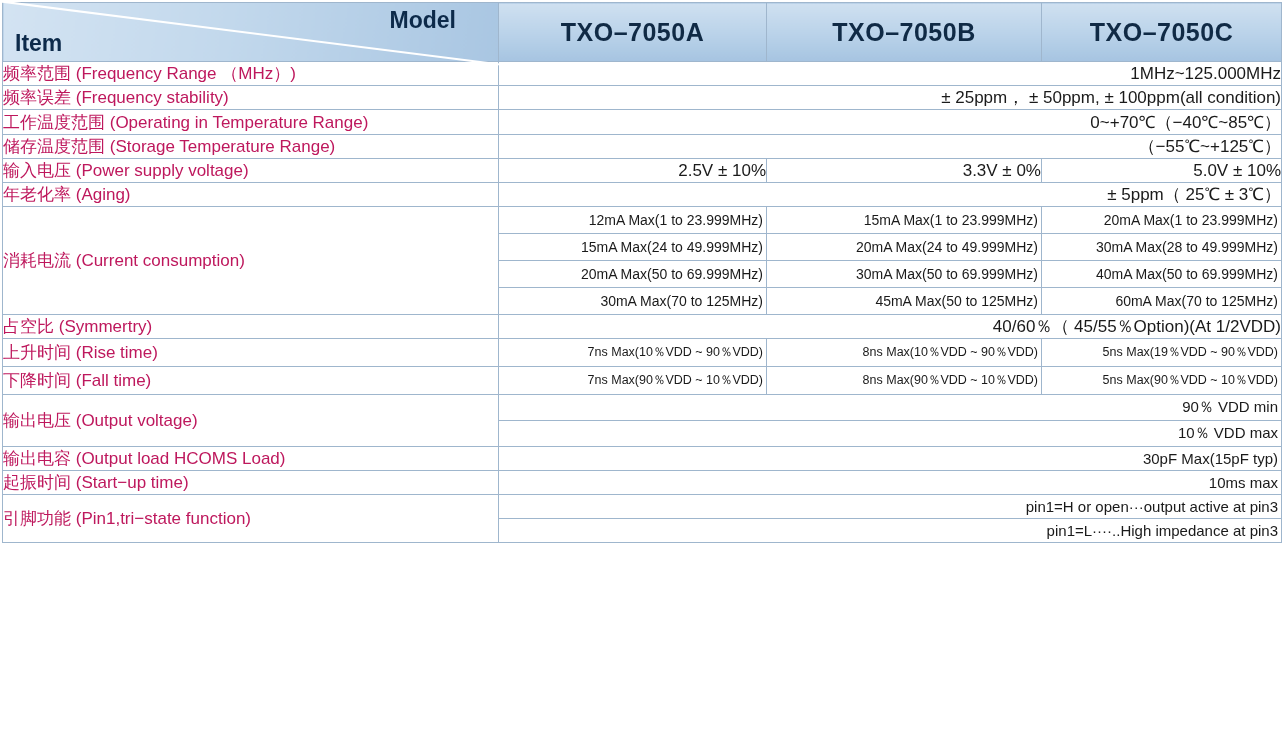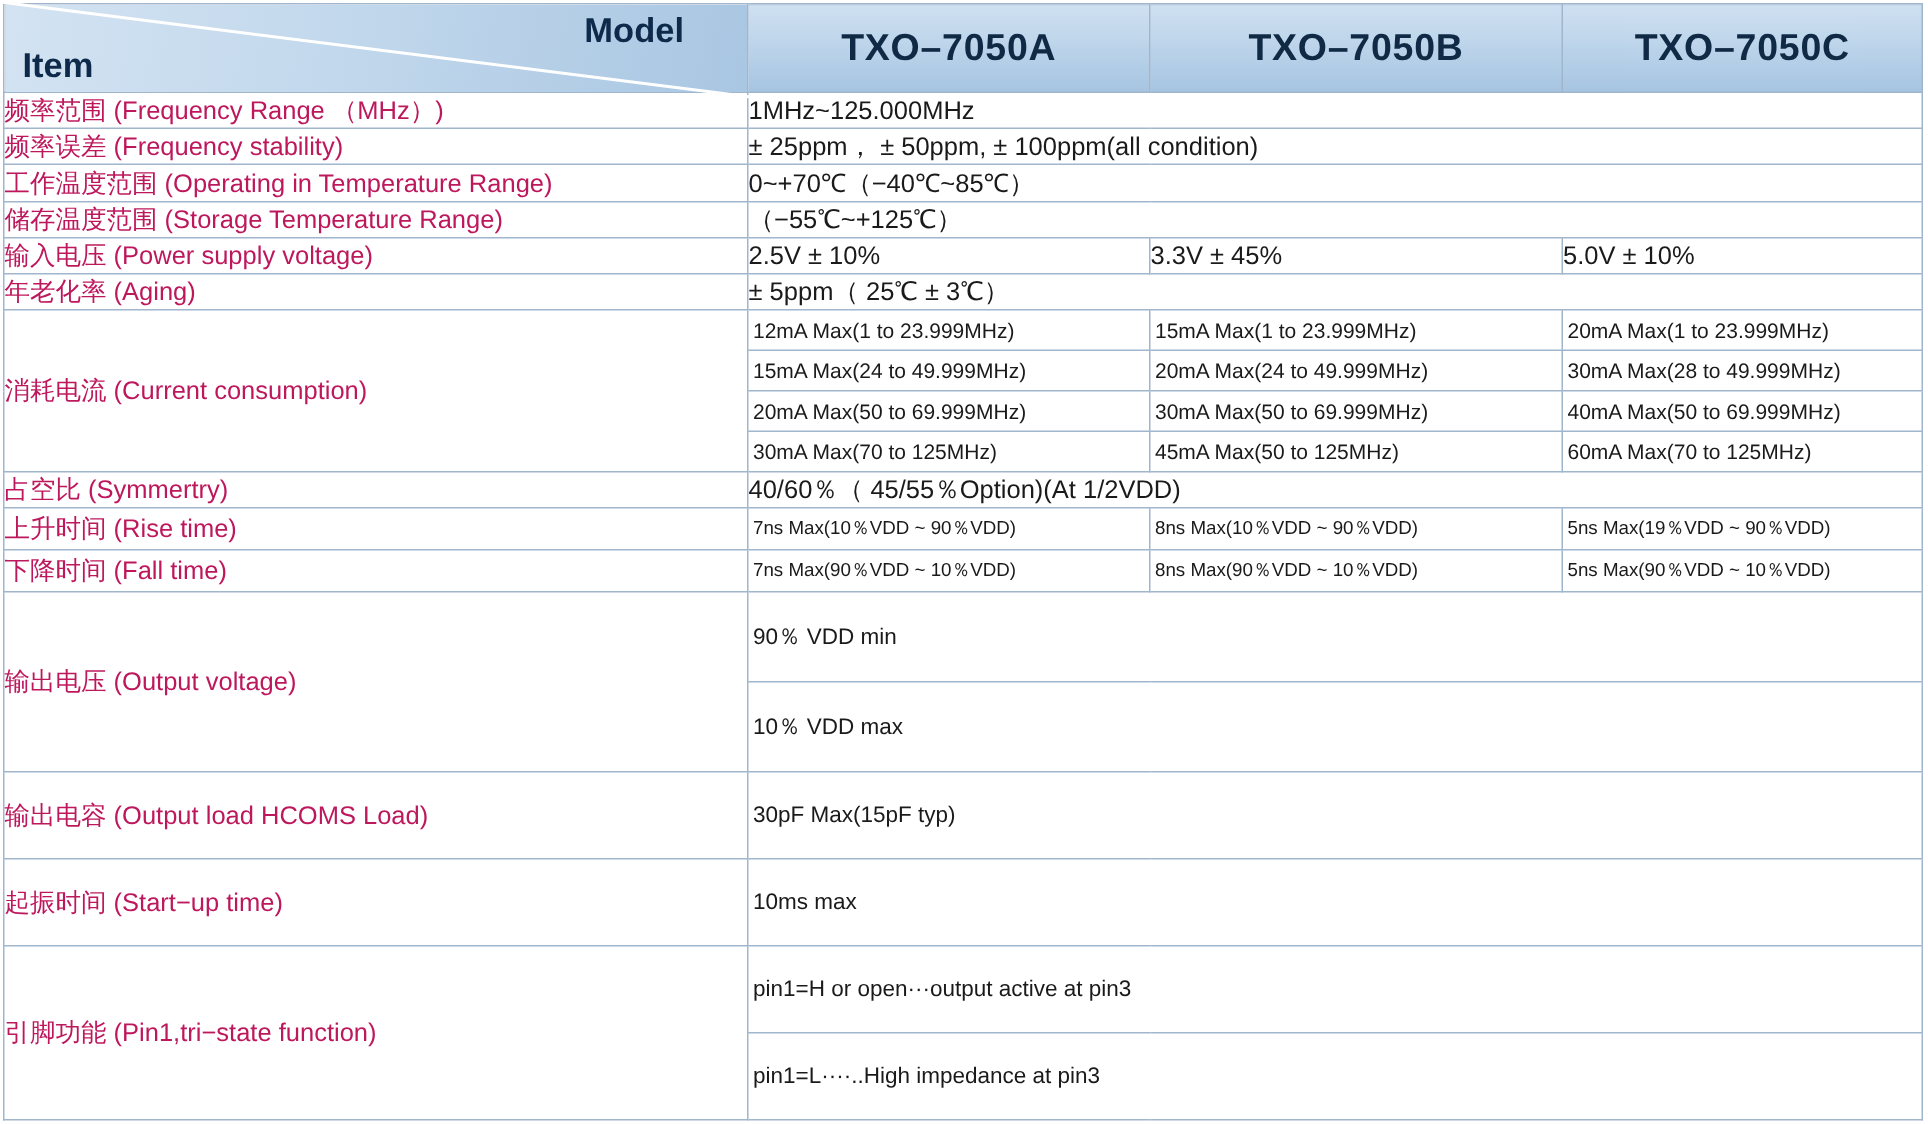--- a/index.html
+++ b/index.html
@@ -79,36 +79,36 @@
     letter-spacing: 0.5px;
   }
   
   .item-cell {
     padding: 6px 4px 6px 8px;
     font-size: 17px;
     color: #be185d;
     white-space: nowrap;
   }
   .val {
-    text-align: left;
+    text-align: right;
     font-size: 17px;
     padding: 6px 4px;
     color: #1a1a1a;
   }
   .val.small {
     font-size: 14px;
     padding: 5px 3px;
   }
   .val.xsmall {
     font-size: 12.5px;
     padding: 5px 3px;
   }
   .val.mid {
     font-size: 15px;
-    padding: 20px 3px;
+    padding: 3px 3px;
   }
   .nowrap { white-space: nowrap; }
   .col-item { width: 496px; }
   .col-a { width: 268px; }
   .col-b { width: 275px; }
   .col-c { width: 240px; }
 </style>
 </head>
 <body>
 
@@ -152,21 +152,21 @@
       </tr>
 
       <tr>
         <td class="item-cell">储存温度范围 (Storage Temperature Range)</td>
         <td class="val" colspan="3">（−55℃~+125℃）</td>
       </tr>
 
       <tr>
         <td class="item-cell">输入电压 (Power supply voltage)</td>
         <td class="val">2.5V ± 10%</td>
-        <td class="val">3.3V ± 45%</td>
+        <td class="val">3.3V ± 0%</td>
         <td class="val">5.0V ± 10%</td>
       </tr>
 
       <tr>
         <td class="item-cell">年老化率 (Aging)</td>
         <td class="val" colspan="3">± 5ppm（ 25℃ ± 3℃）</td>
       </tr>
 
       <tr>
         <td class="item-cell" rowspan="4">消耗电流 (Current consumption)</td>

